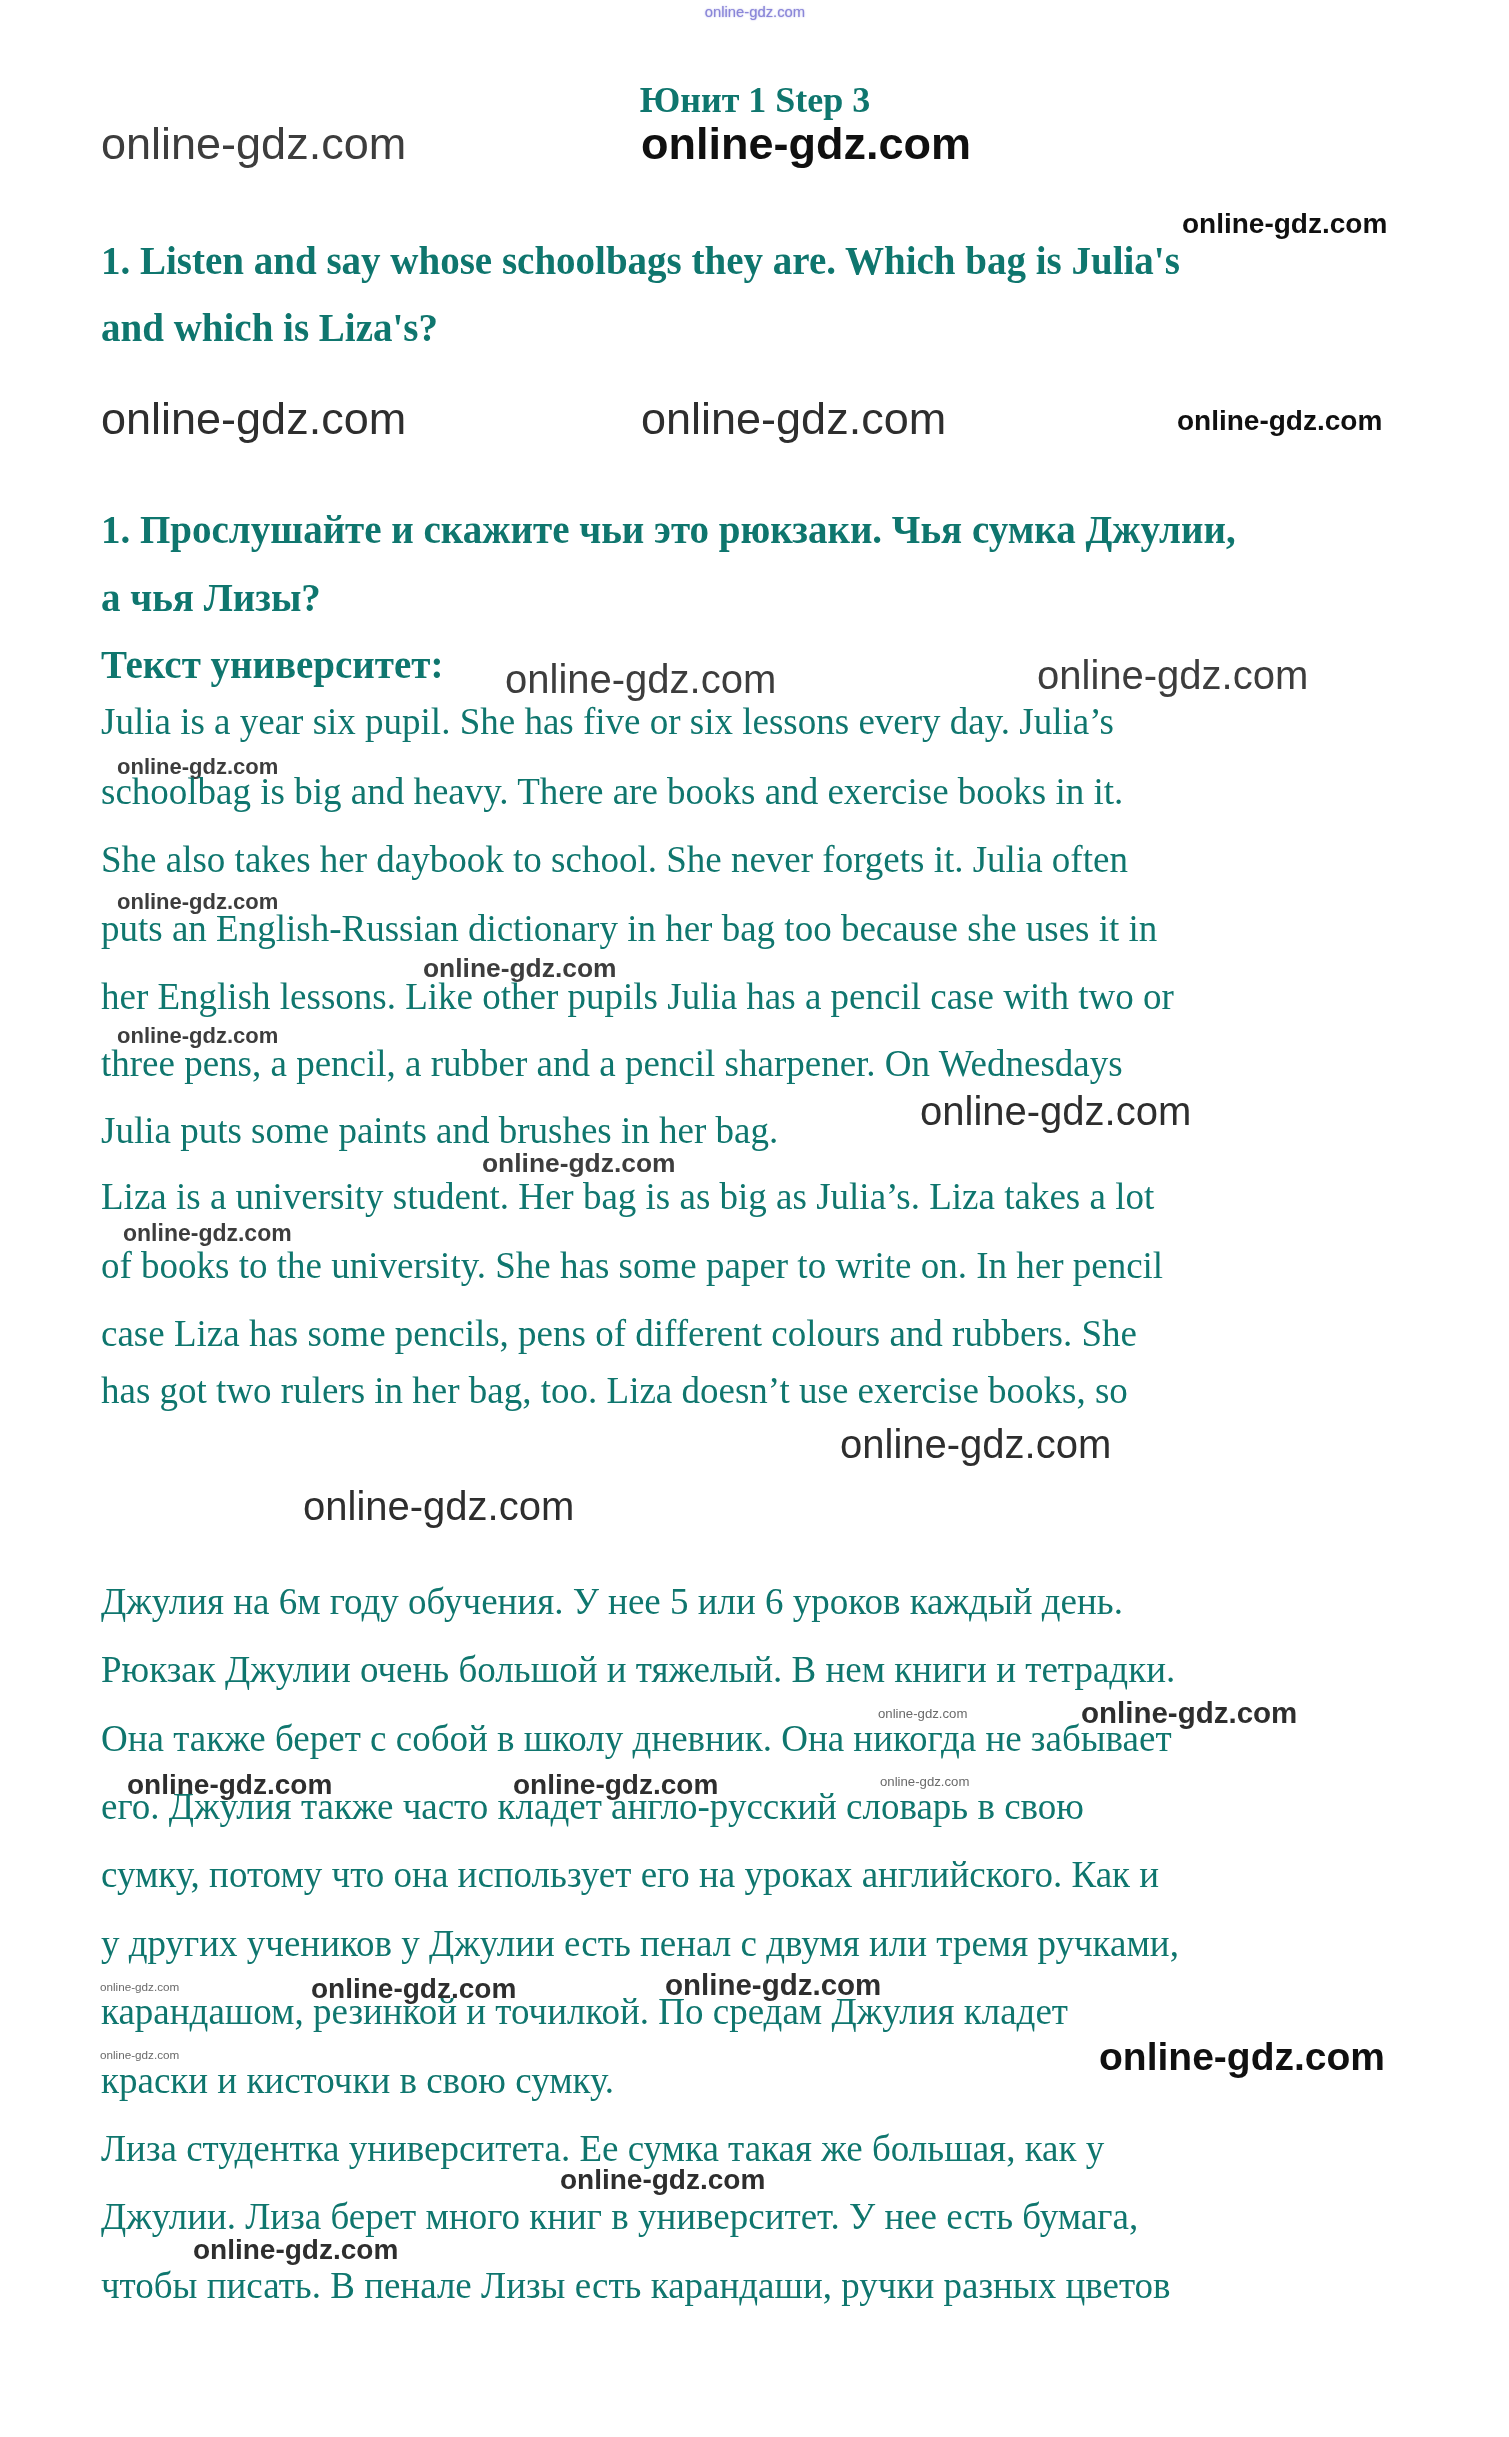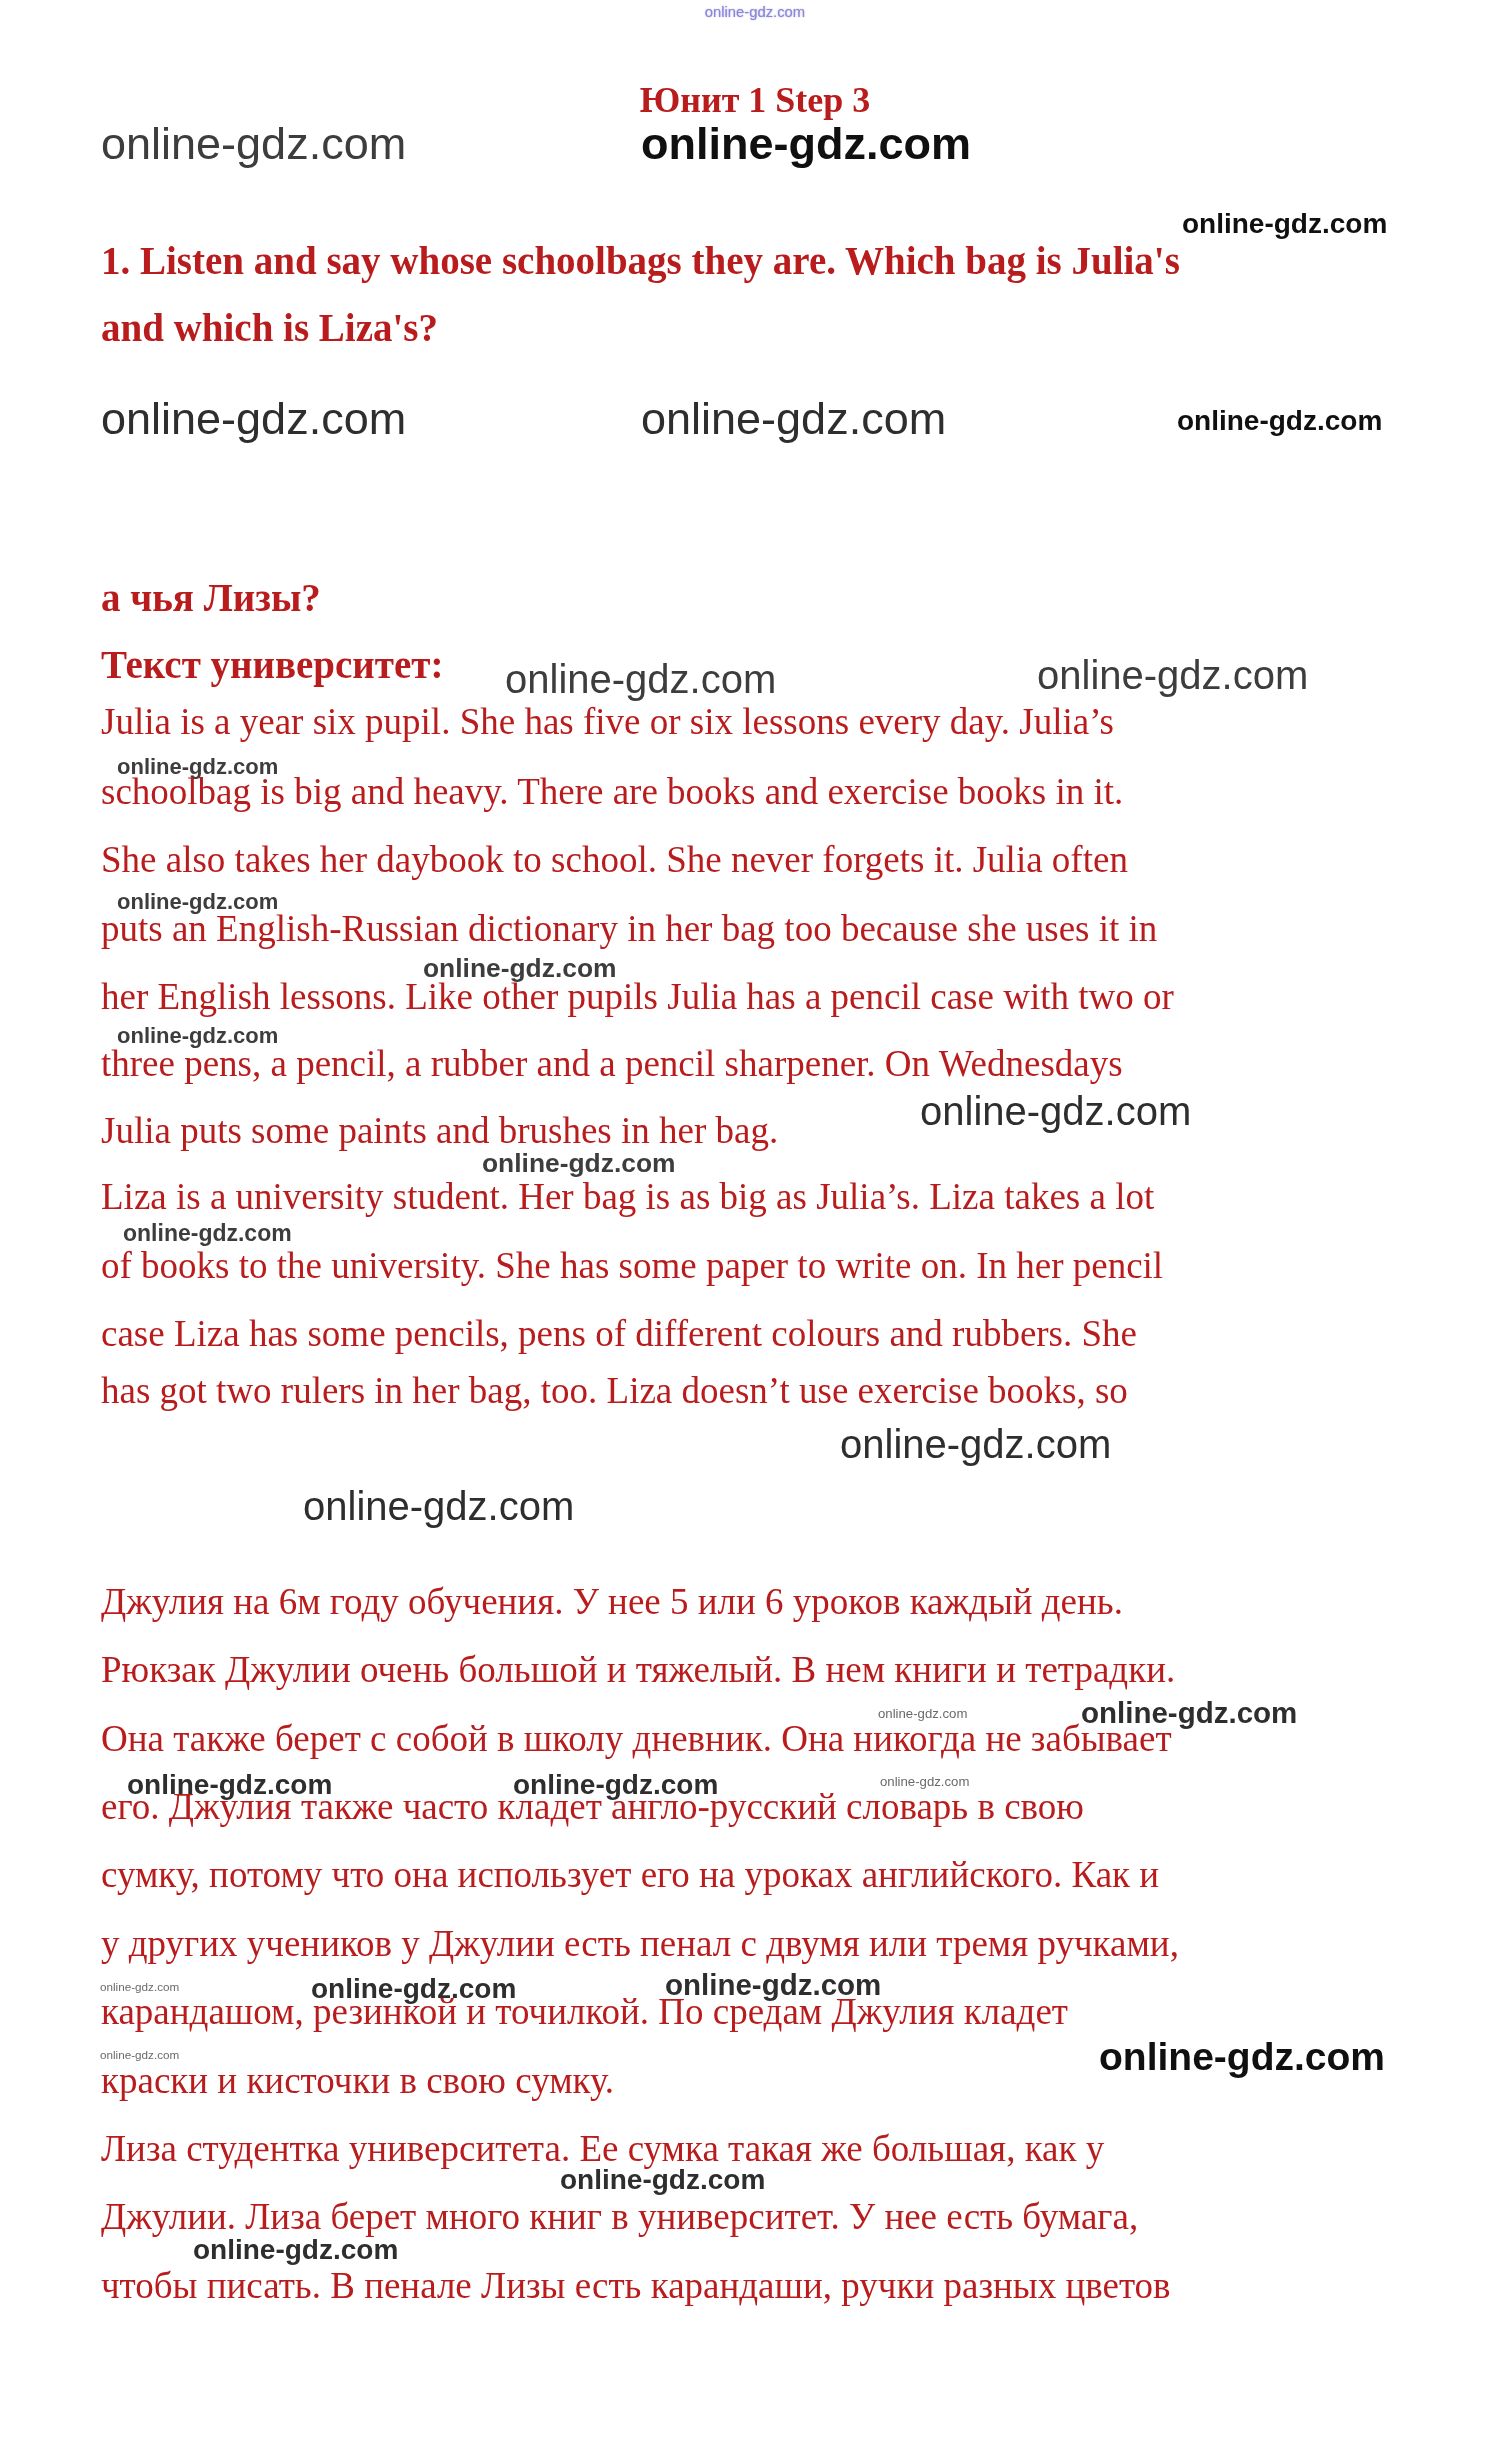--- a/index.html
+++ b/index.html
@@ -9,21 +9,21 @@
     position:relative;
     overflow:hidden;
     font-family:"Liberation Serif", serif;
   }
   .page{position:absolute;inset:0;}
   
   .tl{
     position:absolute;left:101px;
     font-family:"Liberation Serif", serif;
     font-size:37px;line-height:1;
-    color:#b91c1c;white-space:nowrap;
+    color:#0f766e;white-space:nowrap;
   }
   .hd{font-weight:700;font-size:39px;}
   .title{font-size:36px;font-weight:700;}
   .center{left:0;right:0;text-align:center;}
   
   .wm{
     position:absolute;
     font-family:"Liberation Sans", sans-serif;
     white-space:nowrap;line-height:1;
     color:#333;
@@ -52,20 +52,21 @@
   <div class="wm s58 b dark" style="left:641px;top:121px">online-gdz.com</div>
   <div class="wm s36 b dark" style="left:1182px;top:210px">online-gdz.com</div>
 
   <div class="tl hd" style="top:241px">1. Listen and say whose schoolbags they are. Which bag is Julia's</div>
   <div class="tl hd" style="top:308px">and which is Liza's?</div>
 
   <div class="wm s58 mid" style="left:101px;top:396px">online-gdz.com</div>
   <div class="wm s58 mid" style="left:641px;top:396px">online-gdz.com</div>
   <div class="wm s36 b dark" style="left:1177px;top:407px">online-gdz.com</div>
 
+  <div class="tl hd" style="top:510px">1. Прослушайте и скажите чьи это рюкзаки. Чья сумка Джулии,</div>
   <div class="tl hd" style="top:578px">а чья Лизы?</div>
   <div class="tl hd" style="top:645px">Текст университет:</div>
 
   <div class="wm s52 soft" style="left:505px;top:659px">online-gdz.com</div>
   <div class="wm s52 soft" style="left:1037px;top:655px">online-gdz.com</div>
 
   <div class="tl" style="top:703px">Julia is a year six pupil. She has five or six lessons every day. Julia’s</div>
   <div class="wm s28 b soft" style="left:117px;top:756px">online-gdz.com</div>
   <div class="tl" style="top:773px">schoolbag is big and heavy. There are books and exercise books in it.</div>
   <div class="tl" style="top:841px">She also takes her daybook to school. She never forgets it. Julia often</div>

